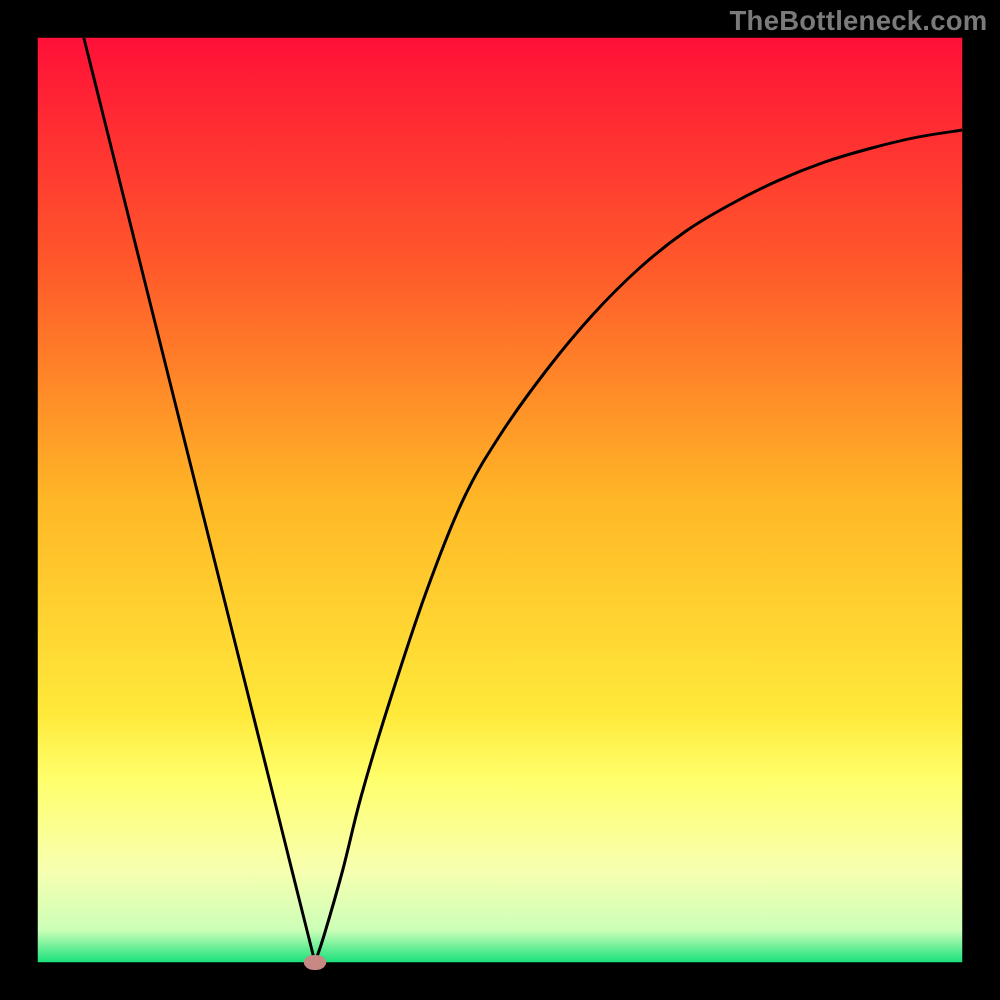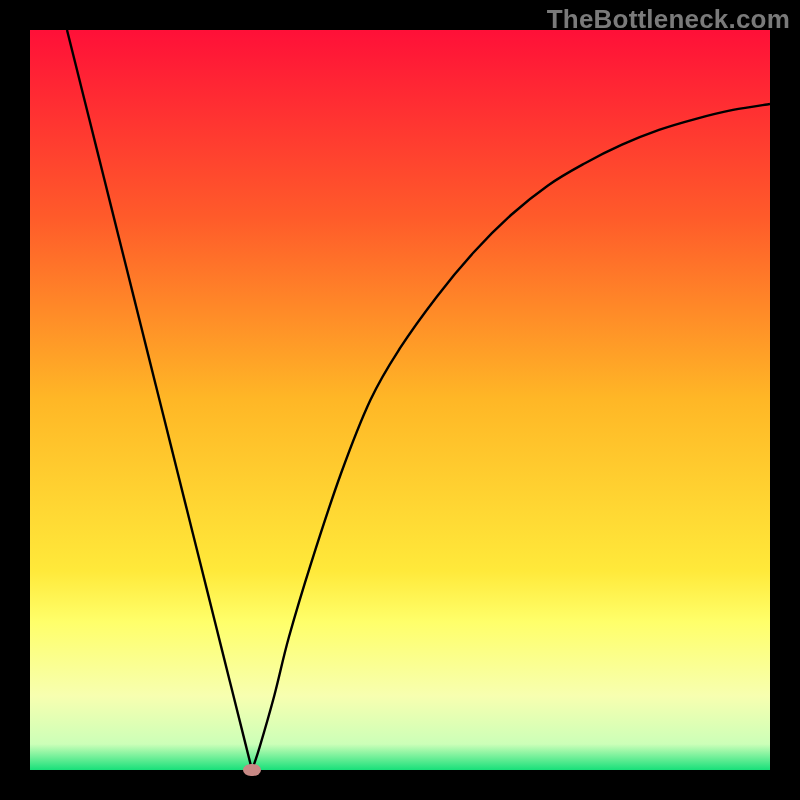--- a/index.html
+++ b/index.html
@@ -15,21 +15,21 @@
     position: relative;
     width: 800px;
     height: 800px;
     background: #000;
   }
   .watermark {
     position: absolute;
     top: 4px;
     right: 10px;
     color: #7a7a7a;
-    font-size: 26px;
+    font-size: 22px;
     font-weight: 600;
     letter-spacing: 0.2px;
     z-index: 5;
   }
   .plot-wrap {
     position: absolute;
     left: 30px;
     top: 30px;
     width: 740px;
     height: 740px;

